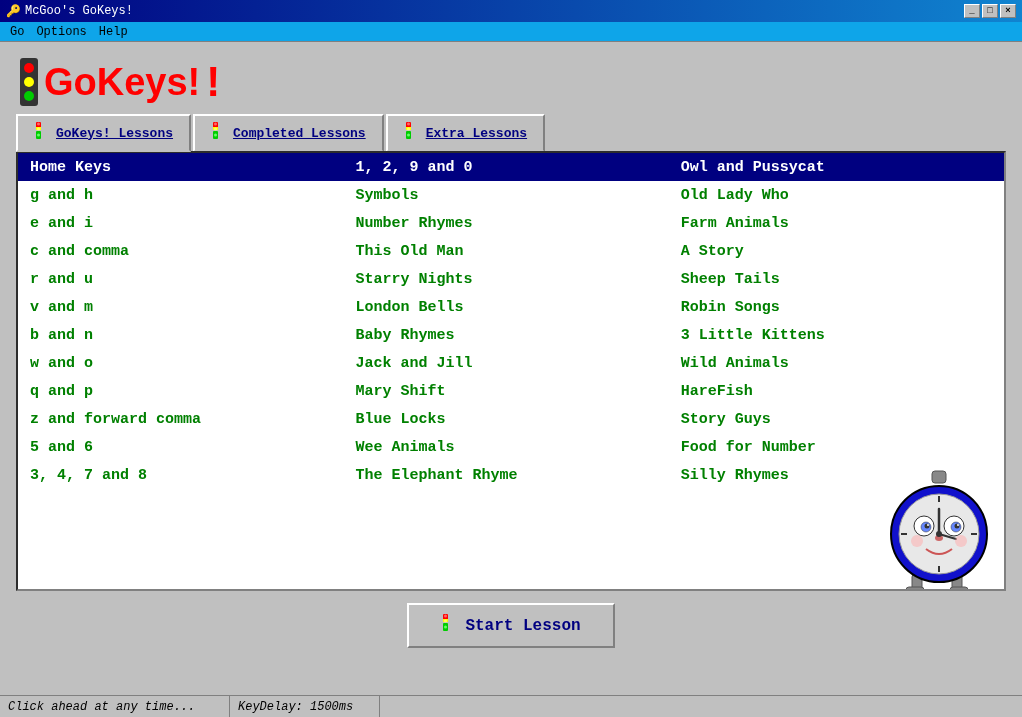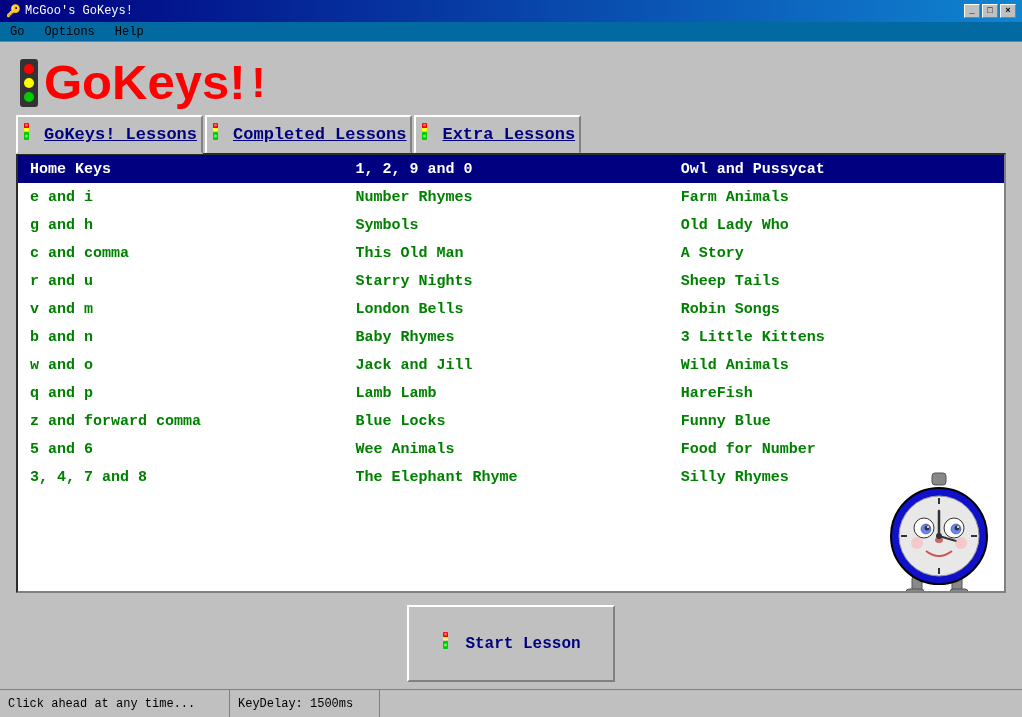--- a/index.html
+++ b/index.html
@@ -42,25 +42,24 @@
       display: flex;
       align-items: center;
       justify-content: center;
       cursor: pointer;
       color: black;
       font-weight: bold;
     }
 
     
     .menu-bar {
-      background: #0369a1;
+      background: #0ea5e9;
       border-bottom: 1px solid #808080;
       padding: 2px 4px;
       display: flex;
-      gap: 8px;
       height: 20px;
       align-items: center;
     }
     .menu-item {
       padding: 1px 6px;
       cursor: pointer;
       font-size: 12px;
     }
 
     
@@ -86,42 +85,42 @@
       flex-direction: column;
       align-items: center;
       justify-content: space-around;
       padding: 3px 2px;
     }
     .tl-red { width: 10px; height: 10px; border-radius: 50%; background: red; }
     .tl-yellow { width: 10px; height: 10px; border-radius: 50%; background: yellow; }
     .tl-green { width: 10px; height: 10px; border-radius: 50%; background: #00cc00; }
 
     .gokeys-title {
-      font-size: 49px;
+      font-size: 38px;
       font-weight: bold;
       color: red;
       font-family: Arial, sans-serif;
       line-height: 1;
     }
 
     
     .tabs-container {
       display: flex;
       align-items: flex-end;
       padding: 0 8px;
       gap: 2px;
       margin-bottom: -1px;
     }
     .tab {
-      padding: 5px 4px;
+      padding: 5px 16px;
       background: #c0c0c0;
       border: 2px solid;
       border-color: #ffffff #808080 #c0c0c0 #ffffff;
       cursor: pointer;
-      font-size: 17px;
+      font-size: 13px;
       font-family: 'Courier New', Courier, monospace;
       font-weight: bold;
       display: flex;
       align-items: center;
       gap: 6px;
       color: #000080;
       text-decoration: underline;
     }
     .tab.active {
       background: #c0c0c0;
@@ -183,45 +182,46 @@
     
     .bottom-area {
       display: flex;
       flex-direction: column;
       align-items: center;
       padding: 12px 8px 4px;
       gap: 8px;
     }
 
     .start-button {
-      padding: 24px 32px;
+      padding: 8px 32px;
       font-size: 16px;
       font-family: 'Courier New', Courier, monospace;
       font-weight: bold;
       background: #c0c0c0;
       border: 2px solid;
       border-color: #ffffff #808080 #808080 #ffffff;
       cursor: pointer;
       color: #000080;
       display: flex;
       align-items: center;
       gap: 8px;
     }
 
     
     .status-bar {
       position: fixed;
       bottom: 0;
       left: 0;
       width: 1022px;
-      height: 28px;
+      height: 22px;
       background: #c0c0c0;
       border-top: 1px solid #808080;
       display: flex;
       align-items: flex-start;
+      font-style: italic;
     }
     .status-segment {
       padding: 0 8px;
       font-size: 12px;
       border-right: 1px solid #808080;
       height: 100%;
       display: flex;
       align-items: center;
     }
     .status-segment:first-child { width: 230px; }
@@ -326,30 +326,30 @@
   <div class="lesson-panel">
     <table class="lesson-table">
       <tbody id="lesson-tbody">
 
       <tr class="selected">
             <td>Home Keys</td>
             <td>1, 2, 9 and 0</td>
             <td>Owl and Pussycat</td>
           </tr>
           <tr>
+            <td>g and h</td>
+            <td>Symbols</td>
+            <td>Old Lady Who</td>
+          </tr>
+          <tr>
             <td>e and i</td>
             <td>Number Rhymes</td>
             <td>Farm Animals</td>
           </tr>
           <tr>
-            <td>g and h</td>
-            <td>Symbols</td>
-            <td>Old Lady Who</td>
-          </tr>
-          <tr>
             <td>c and comma</td>
             <td>This Old Man</td>
             <td>A Story</td>
           </tr>
           <tr>
             <td>r and u</td>
             <td>Starry Nights</td>
             <td>Sheep Tails</td>
           </tr>
           <tr>
@@ -362,27 +362,27 @@
             <td>Baby Rhymes</td>
             <td>3 Little Kittens</td>
           </tr>
           <tr>
             <td>w and o</td>
             <td>Jack and Jill</td>
             <td>Wild Animals</td>
           </tr>
           <tr>
             <td>q and p</td>
-            <td>Lamb Lamb</td>
+            <td>Mary Shift</td>
             <td>HareFish</td>
           </tr>
           <tr>
             <td>z and forward comma</td>
             <td>Blue Locks</td>
-            <td>Funny Blue</td>
+            <td>Story Guys</td>
           </tr>
           <tr>
             <td>5 and 6</td>
             <td>Wee Animals</td>
             <td>Food for Number</td>
           </tr>
           <tr>
             <td>3, 4, 7 and 8</td>
             <td>The Elephant Rhyme</td>
             <td>Silly Rhymes</td>

